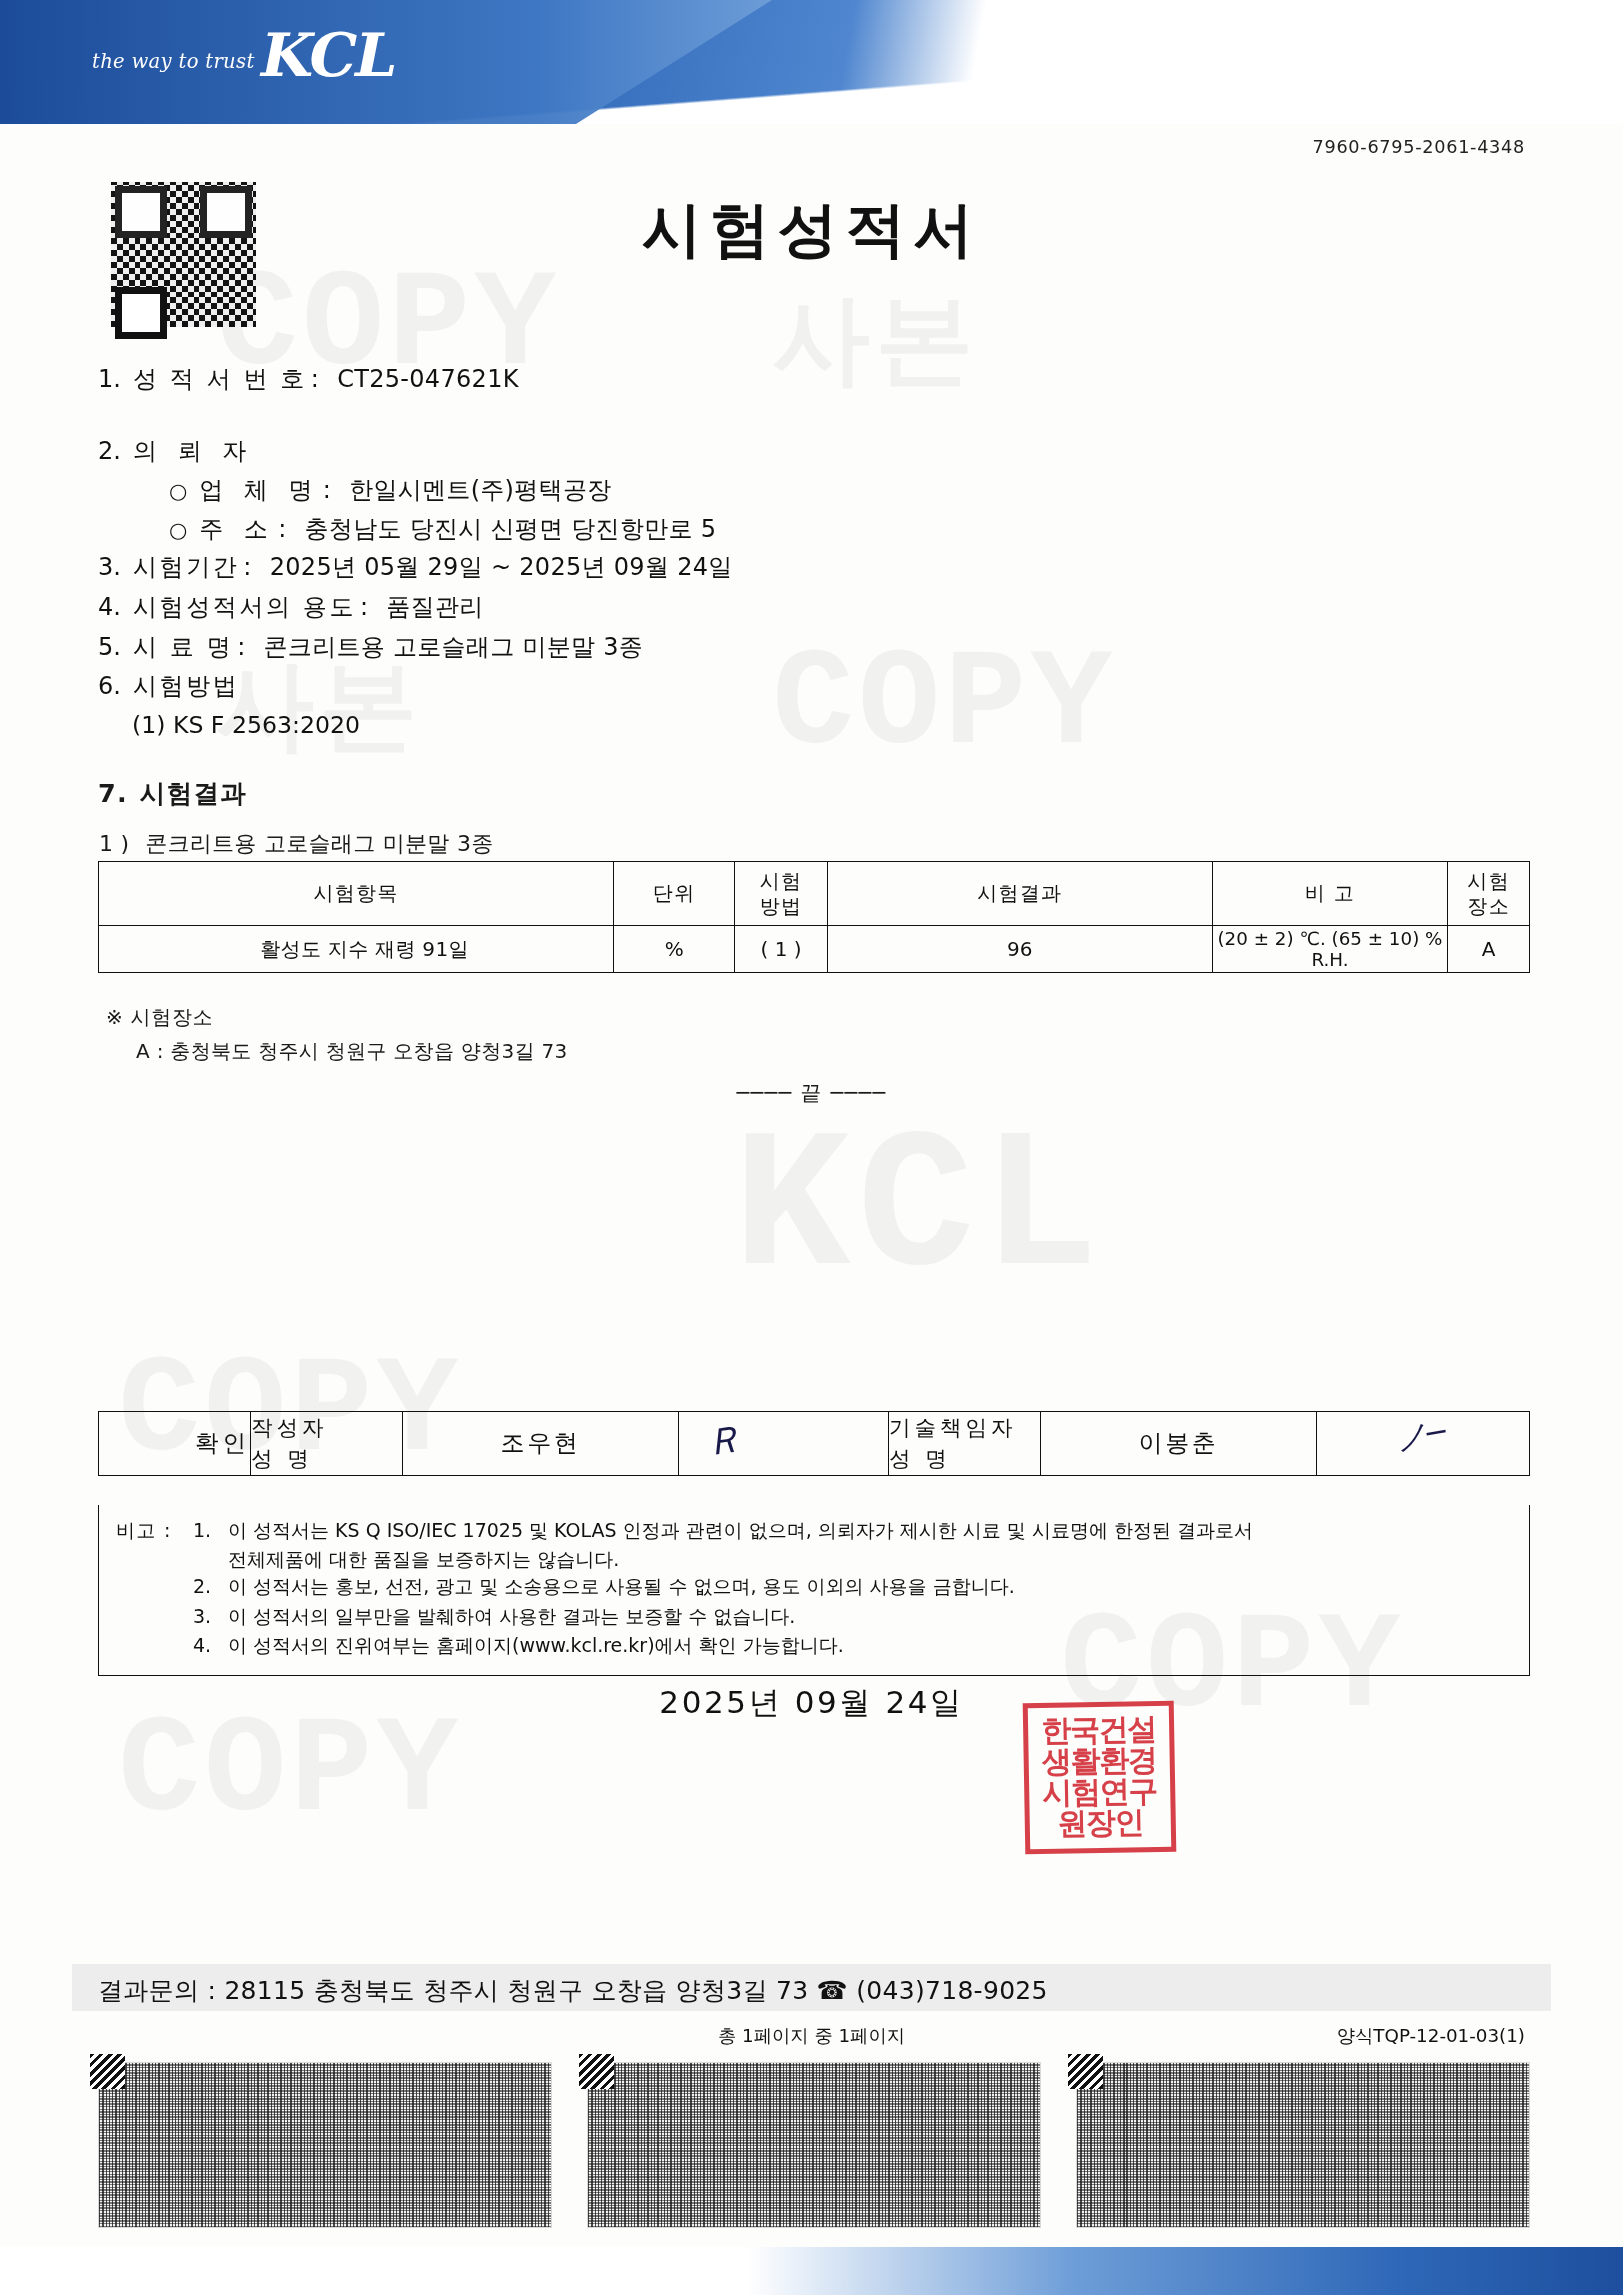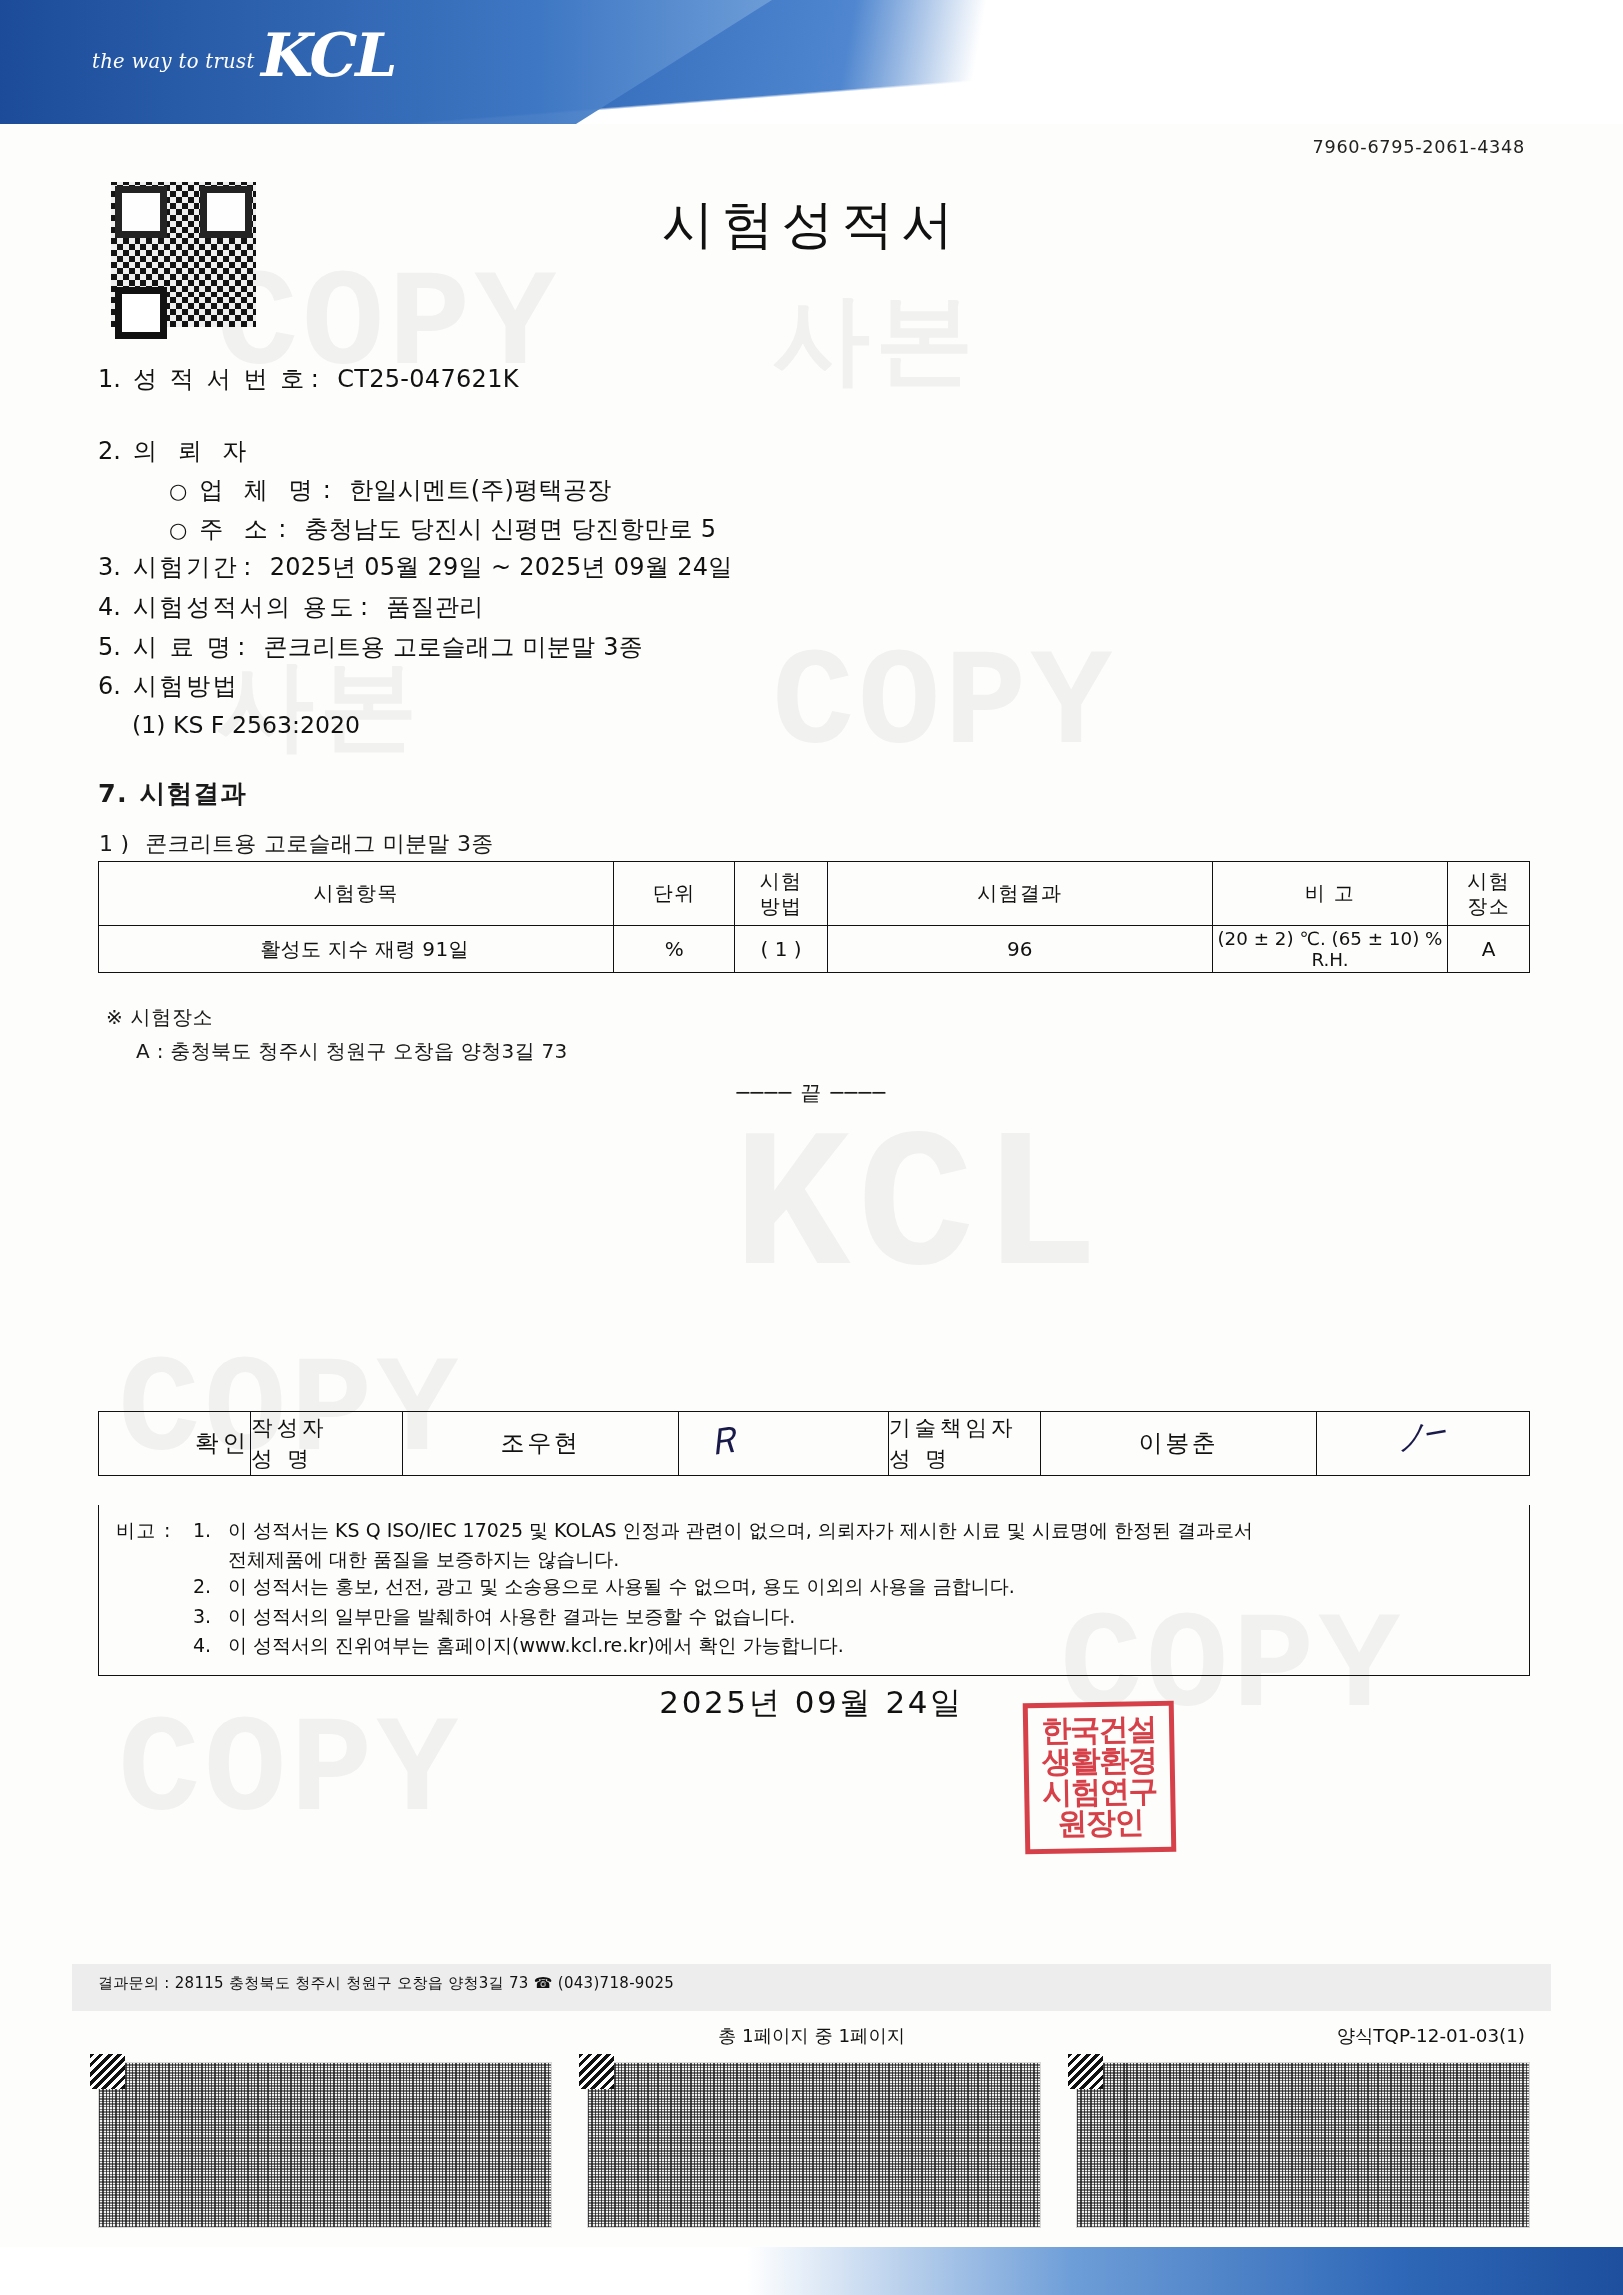--- a/index.html
+++ b/index.html
@@ -141,22 +141,22 @@
     width: 38px; height: 38px;
     border: 7.9px solid #111;
     background: #fff;
   }
 
   .title {
     position: absolute;
     left: 0; right: 0;
     top: 190px;
     text-align: center;
-    font-size: 52px;
-    font-weight: normal;
+    font-size: 60px;
+    font-weight: bold;
     letter-spacing: 7.9px;
     color: #111;
   }
 
   .fields {
     position: absolute;
     left: 98px;
     top: 367px;
     width: 1427px;
     font-size: 24px;
@@ -342,21 +342,21 @@
     left: 72px;
     top: 1964px;
     width: 1479px;
     height: 47px;
     background: #ededed;
   }
   .contact-txt {
     position: absolute;
     left: 98px;
     top: 1974px;
-    font-size: 15px;
+    font-size: 25px;
     letter-spacing: 0.3px;
     color: #111;
   }
   .pageinfo {
     position: absolute;
     left: 0; right: 0;
     top: 2023px;
     text-align: center;
     font-size: 18.3px;
     color: #111;

